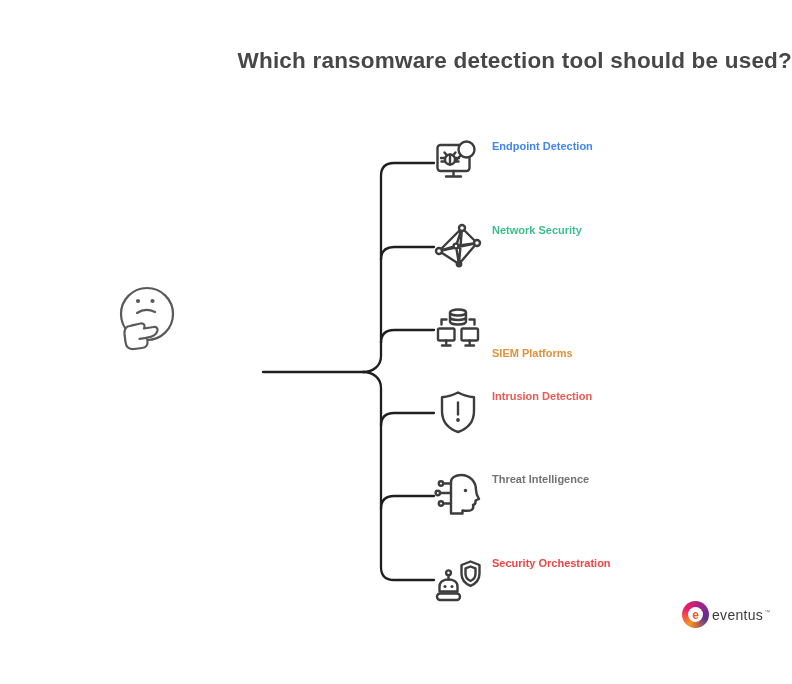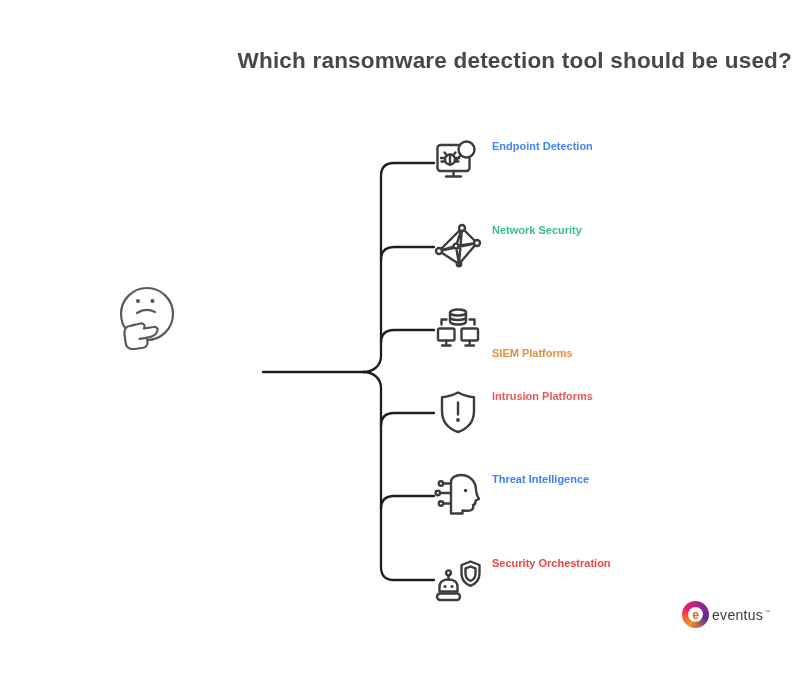--- a/index.html
+++ b/index.html
@@ -117,37 +117,37 @@
 
   <div class="row row4">
     <span class="icon-box">
       <svg viewBox="0 0 48 48">
         <path class="s" d="M24 4.5 C29.5 7.5 34.5 8.8 40 9.3 V23 C40 33.5 33.6 40.6 24 44
                            C14.4 40.6 8 33.5 8 23 V9.3 C13.5 8.8 18.5 7.5 24 4.5 Z"></path>
         <path class="s" d="M24 14.5 V26.5"></path>
         <circle class="f" cx="24" cy="32" r="1.9"></circle>
       </svg>
     </span>
-    <span class="row-label" style="color: rgb(232, 90, 82);">Intrusion Platforms</span>
+    <span class="row-label" style="color: rgb(232, 90, 82);">Intrusion Detection</span>
   </div>
 
   <div class="row row5">
     <span class="icon-box">
       <svg viewBox="0 0 48 48">
         <path class="s" d="M17 42.5 V11 C17 6.5 22 4 27 4 C36 4 42 10.5 42 19
                            C42 23 43.5 25.5 45 28 L41.5 29.5 C41.8 31.5 41.5 33.5 39 34
                            C39.5 36 39.3 38 37.5 39 C35 40.3 31 39.8 28.5 39.5 L28.5 42.5 Z"></path>
         <circle class="f" cx="31.5" cy="19.5" r="1.7"></circle>
         <path class="s" d="M17 12.5 H9.5 M17 22 H6 M17 32.5 H9.5"></path>
         <circle class="sw" cx="7" cy="12.5" r="2.2"></circle>
         <circle class="sw" cx="3.8" cy="22" r="2.2"></circle>
         <circle class="sw" cx="7" cy="32.5" r="2.2"></circle>
       </svg>
     </span>
-    <span class="row-label" style="color: #3b82f6;">Threat Intelligence</span>
+    <span class="row-label" style="color: #737373;">Threat Intelligence</span>
   </div>
 
   <div class="row row6">
     <span class="icon-box">
       <svg viewBox="0 0 48 48">
         <path class="s" d="M36.5 6.5 L45.5 10 V18.5 C45.5 24.5 41.5 28.8 36.5 30.8
                            C31.5 28.8 27.5 24.5 27.5 18.5 V10 Z"></path>
         <path class="s" d="M36.5 11.5 L41.5 13.4 V18.8 C41.5 22.3 39.5 24.7 36.5 26
                            C33.5 24.7 31.5 22.3 31.5 18.8 V13.4 Z"></path>
         <path class="s" d="M5.5 36.5 V31.5 C5.5 27 9.5 24.5 14.5 24.5 C19.5 24.5 23.5 27 23.5 31.5 V36.5 Z"></path>

